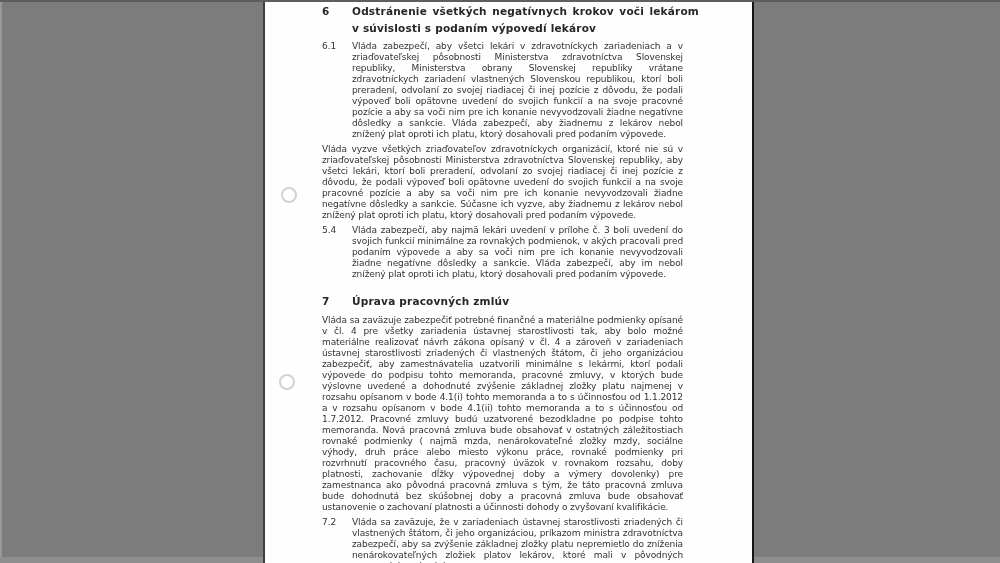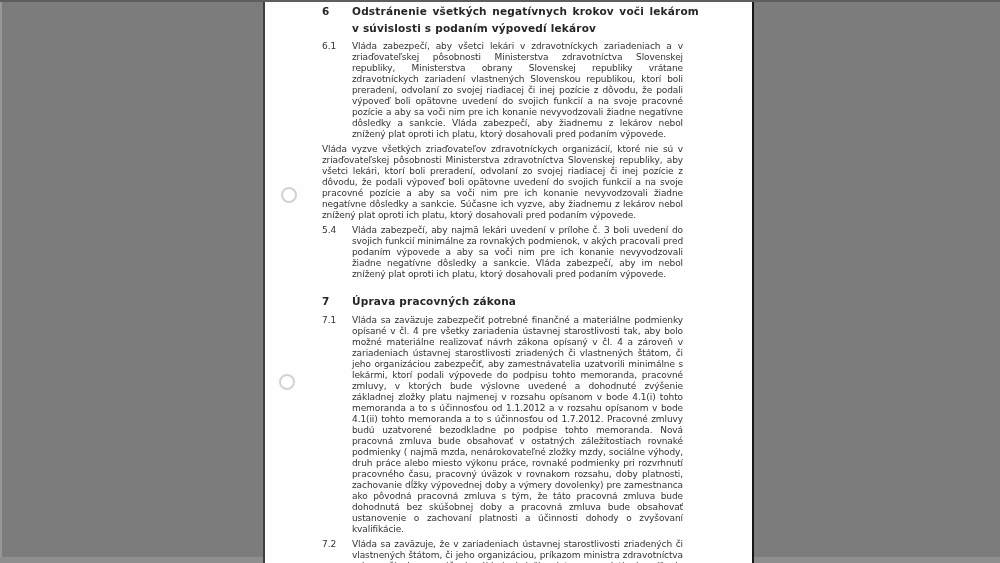--- a/index.html
+++ b/index.html
@@ -112,24 +112,23 @@
         </div>
         <div class="clause">
           <span class="num">5.4</span>
           <span class="clause-text">Vláda zabezpečí, aby najmä lekári uvedení v prílohe č. 3 boli uvedení do svojich funkcií minimálne za rovnakých podmienok, v akých pracovali pred podaním výpovede a aby sa voči nim pre ich konanie nevyvodzovali žiadne negatívne dôsledky a sankcie. Vláda zabezpečí, aby im nebol znížený plat oproti ich platu, ktorý dosahovali pred podaním výpovede.</span>
         </div>
       </div>
 
       <div class="section section-gap">
         <div class="heading-row">
           <span class="num">7</span>
-          <span class="heading-text">Úprava pracovných zákona</span>
+          <span class="heading-text">Úprava pracovných zmlúv</span>
         </div>
         <div class="clause">
-          <span class="num">7.1</span>
           <span class="clause-text">Vláda sa zaväzuje zabezpečiť potrebné finančné a materiálne podmienky opísané v čl. 4 pre všetky zariadenia ústavnej starostlivosti tak, aby bolo možné materiálne realizovať návrh zákona opísaný v čl. 4 a zároveň v zariadeniach ústavnej starostlivosti zriadených či vlastnených štátom, či jeho organizáciou zabezpečiť, aby zamestnávatelia uzatvorili minimálne s lekármi, ktorí podali výpovede do podpisu tohto memoranda, pracovné zmluvy, v ktorých bude výslovne uvedené a dohodnuté zvýšenie základnej zložky platu najmenej v rozsahu opísanom v bode 4.1(i) tohto memoranda a to s účinnosťou od 1.1.2012 a v rozsahu opísanom v bode 4.1(ii) tohto memoranda a to s účinnosťou od 1.7.2012. Pracovné zmluvy budú uzatvorené bezodkladne po podpise tohto memoranda. Nová pracovná zmluva bude obsahovať v ostatných záležitostiach rovnaké podmienky ( najmä mzda, nenárokovateľné zložky mzdy, sociálne výhody, druh práce alebo miesto výkonu práce, rovnaké podmienky pri rozvrhnutí pracovného času, pracovný úväzok v rovnakom rozsahu, doby platnosti, zachovanie dĺžky výpovednej doby a výmery dovolenky) pre zamestnanca ako pôvodná pracovná zmluva s tým, že táto pracovná zmluva bude dohodnutá bez skúšobnej doby a pracovná zmluva bude obsahovať ustanovenie o zachovaní platnosti a účinnosti dohody o zvyšovaní kvalifikácie.</span>
         </div>
         <div class="clause">
           <span class="num">7.2</span>
           <span class="clause-text">Vláda sa zaväzuje, že v zariadeniach ústavnej starostlivosti zriadených či vlastnených štátom, či jeho organizáciou, príkazom ministra zdravotníctva zabezpečí, aby sa zvýšenie základnej zložky platu nepremietlo do zníženia nenárokovateľných zložiek platov lekárov, ktoré mali v pôvodných pracovných zmluvách.</span>
         </div>
 
       </div>
 
     </div>

